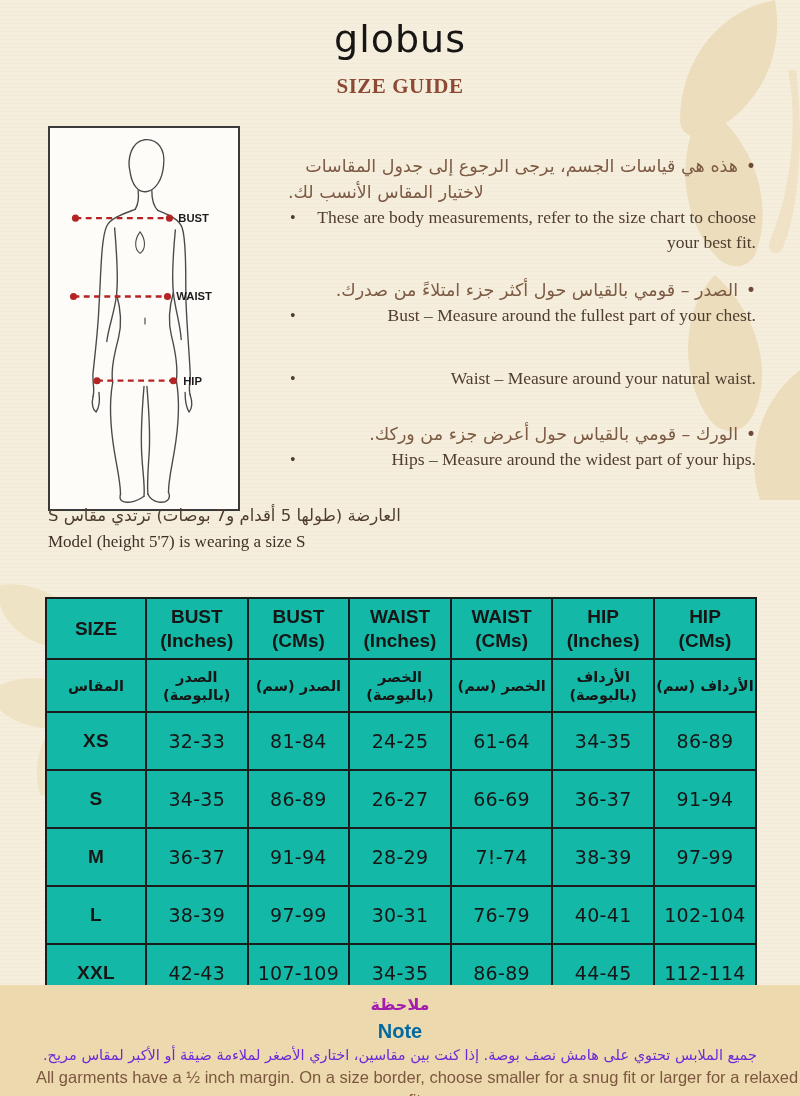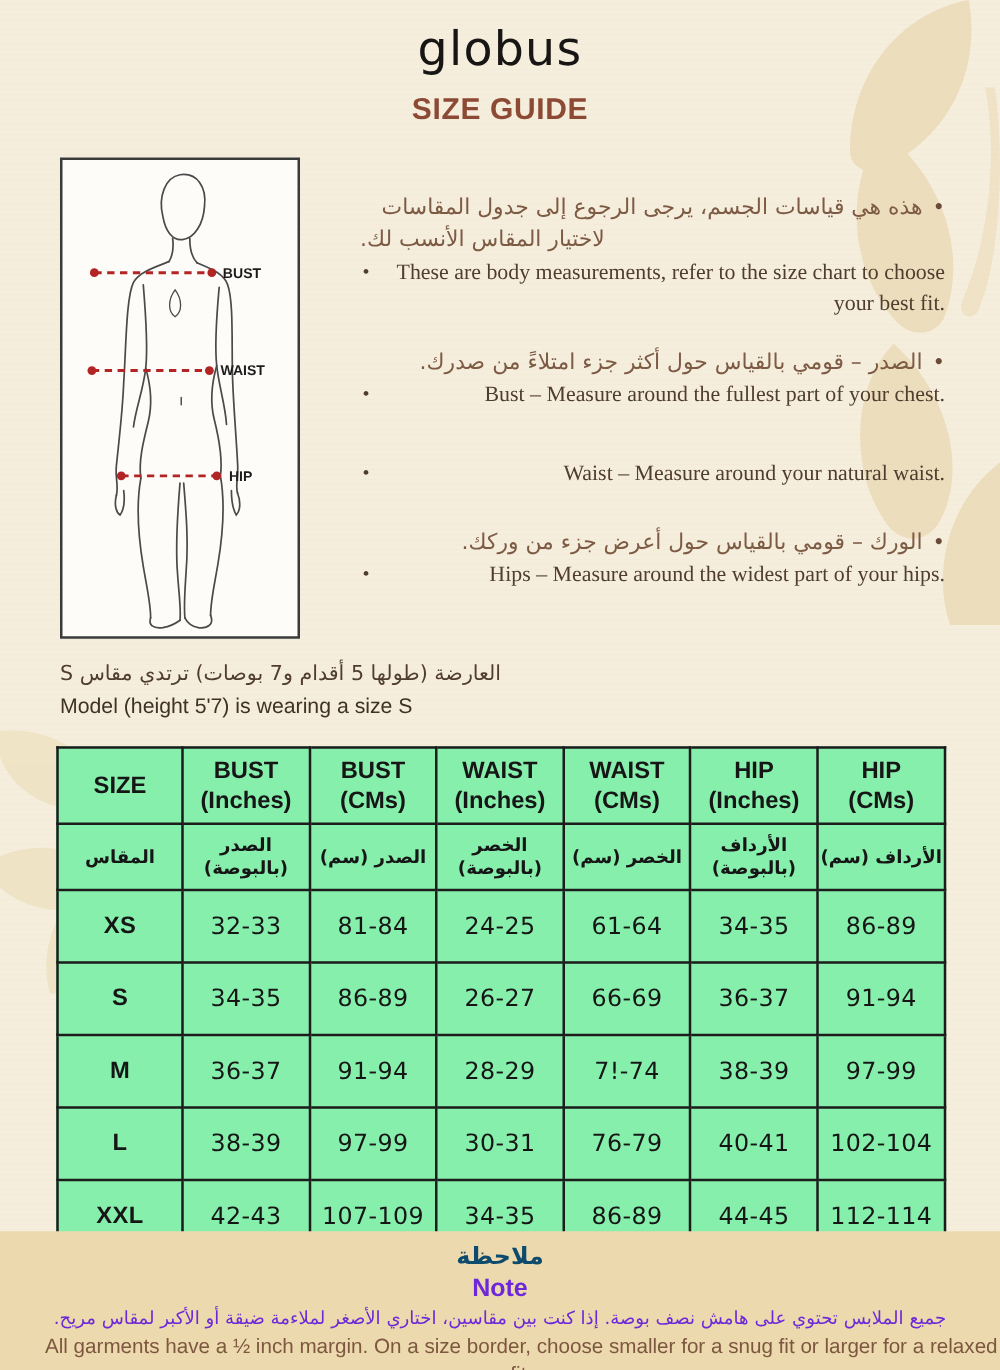--- a/index.html
+++ b/index.html
@@ -11,21 +11,21 @@
   }
   .deco{position:absolute;pointer-events:none;}
   
   .logo{
     position:absolute;top:20px;left:0;width:100%;text-align:center;
     font-family:"DejaVu Sans", sans-serif;font-size:38px;font-weight:400;
     color:#181614;letter-spacing:1px;line-height:1.05;
   }
   .size-guide{
     position:absolute;top:74px;left:0;width:100%;text-align:center;
-    font-family:Liberation Sans, sans-serif;font-size:24px;font-weight:700;
+    font-family:Liberation Serif, serif;font-size:21px;font-weight:700;
     color:#8c4a35;letter-spacing:0.5px;
   }
   
   .figure-box{
     position:absolute;left:48px;top:126px;width:192px;height:385px;
     background:#fdfcf9;border:2px solid #3a3a3a;box-sizing:border-box;
   }
   .figure-box svg{display:block;width:100%;height:100%;}
   
   .tips{position:absolute;left:288px;top:153px;width:468px;}
@@ -39,43 +39,43 @@
   }
   .tip-ar::before{content:"•";position:absolute;right:0;top:0;color:#6b4a36;font-size:17px;}
   .tip-ar.cont{padding-right:18px;text-align:left;}
   .tip-ar.cont::before{content:"";}
   .tip-en{
     direction:ltr;text-align:right;color:#4f3d30;font-size:17.5px;line-height:25px;
     font-family:"Liberation Serif","DejaVu Serif", serif;position:relative;padding-left:20px;
   }
   .tip-en::before{content:"•";position:absolute;left:2px;top:0;color:#4f3d30;font-size:16px;}
   
-  .model{position:absolute;left:48px;top:526px;width:420px;}
+  .model{position:absolute;left:48px;top:503px;width:420px;}
   .model-ar{direction:rtl;text-align:left;color:#4f3d30;font-size:16.5px;line-height:26px;font-family:"DejaVu Sans",sans-serif;}
-  .model-en{color:#3f3126;font-size:17px;line-height:25px;font-family:Liberation Sans, sans-serif;}
+  .model-en{color:#3f3126;font-size:17px;line-height:25px;font-family:Liberation Serif, serif;}
   
   .size-table{
     position:absolute;left:45px;top:597px;width:710px;border-collapse:collapse;
-    table-layout:fixed;background:#86efac;
+    table-layout:fixed;background:#14b8a6;
   }
   .size-table td{
     border:2px solid #1c1c1c;text-align:center;vertical-align:middle;
     color:#161616;box-sizing:border-box;padding:0;
   }
   .row-head-en td{height:61px;font-family:"Liberation Sans",sans-serif;font-weight:700;font-size:19px;line-height:24px;}
   .row-head-ar td{height:53px;font-family:"DejaVu Sans",sans-serif;font-weight:700;font-size:14.5px;line-height:18px;direction:rtl;}
   .row-data td{height:58px;font-family:"DejaVu Sans",sans-serif;font-size:19px;letter-spacing:0.3px;}
   .row-data td.size-cell{font-weight:700;font-family:"Liberation Sans",sans-serif;font-size:19px;}
   
   .note-panel{
     position:absolute;left:0;top:985px;width:800px;height:111px;
     background:#ecd9ad;text-align:center;
   }
-  .note-head-ar{margin-top:7px;font-size:19px;font-weight:700;color:#0c4a6e;font-family:"DejaVu Sans",sans-serif;line-height:26px;}
-  .note-head-en{font-size:20px;font-weight:700;color:#6d28d9;font-family:"Liberation Sans",sans-serif;line-height:26px;}
+  .note-head-ar{margin-top:7px;font-size:16px;font-weight:700;color:#a21caf;font-family:"DejaVu Sans",sans-serif;line-height:26px;}
+  .note-head-en{font-size:20px;font-weight:700;color:#0369a1;font-family:"Liberation Sans",sans-serif;line-height:26px;}
   .note-body-ar{direction:rtl;font-size:14.5px;color:#6d28d9;line-height:22px;font-family:"DejaVu Sans",sans-serif;}
   .note-body-en{font-size:16.5px;color:#7d5740;line-height:23px;font-family:"Liberation Sans",sans-serif;margin-left:34px;}
 </style>
 </head>
 <body>
 
 <svg class="deco" style="top:0;right:0;" width="270" height="500" viewBox="0 0 270 500">
   <g fill="#ead9b4" opacity="0.8">
     <path d="M150 120 C150 60 190 10 245 0 C255 55 230 110 175 135 C160 140 150 132 150 120 Z"></path>
     <path d="M185 255 C150 215 145 150 175 105 C225 140 245 205 225 255 C215 272 195 268 185 255 Z"></path>

